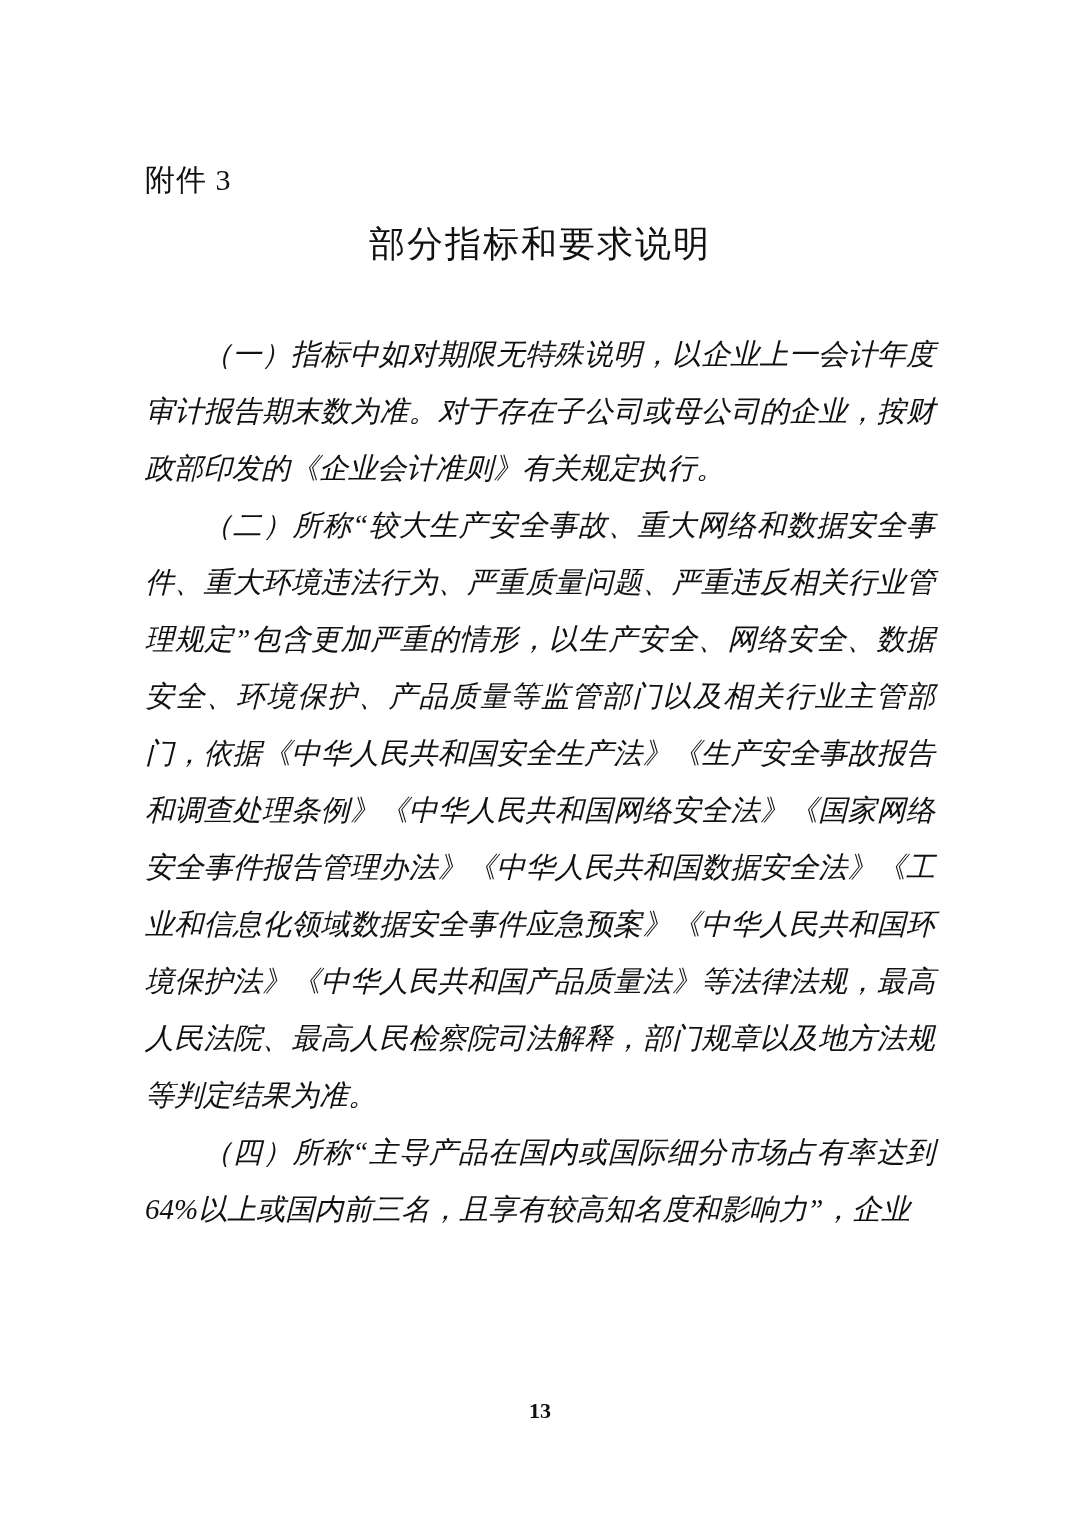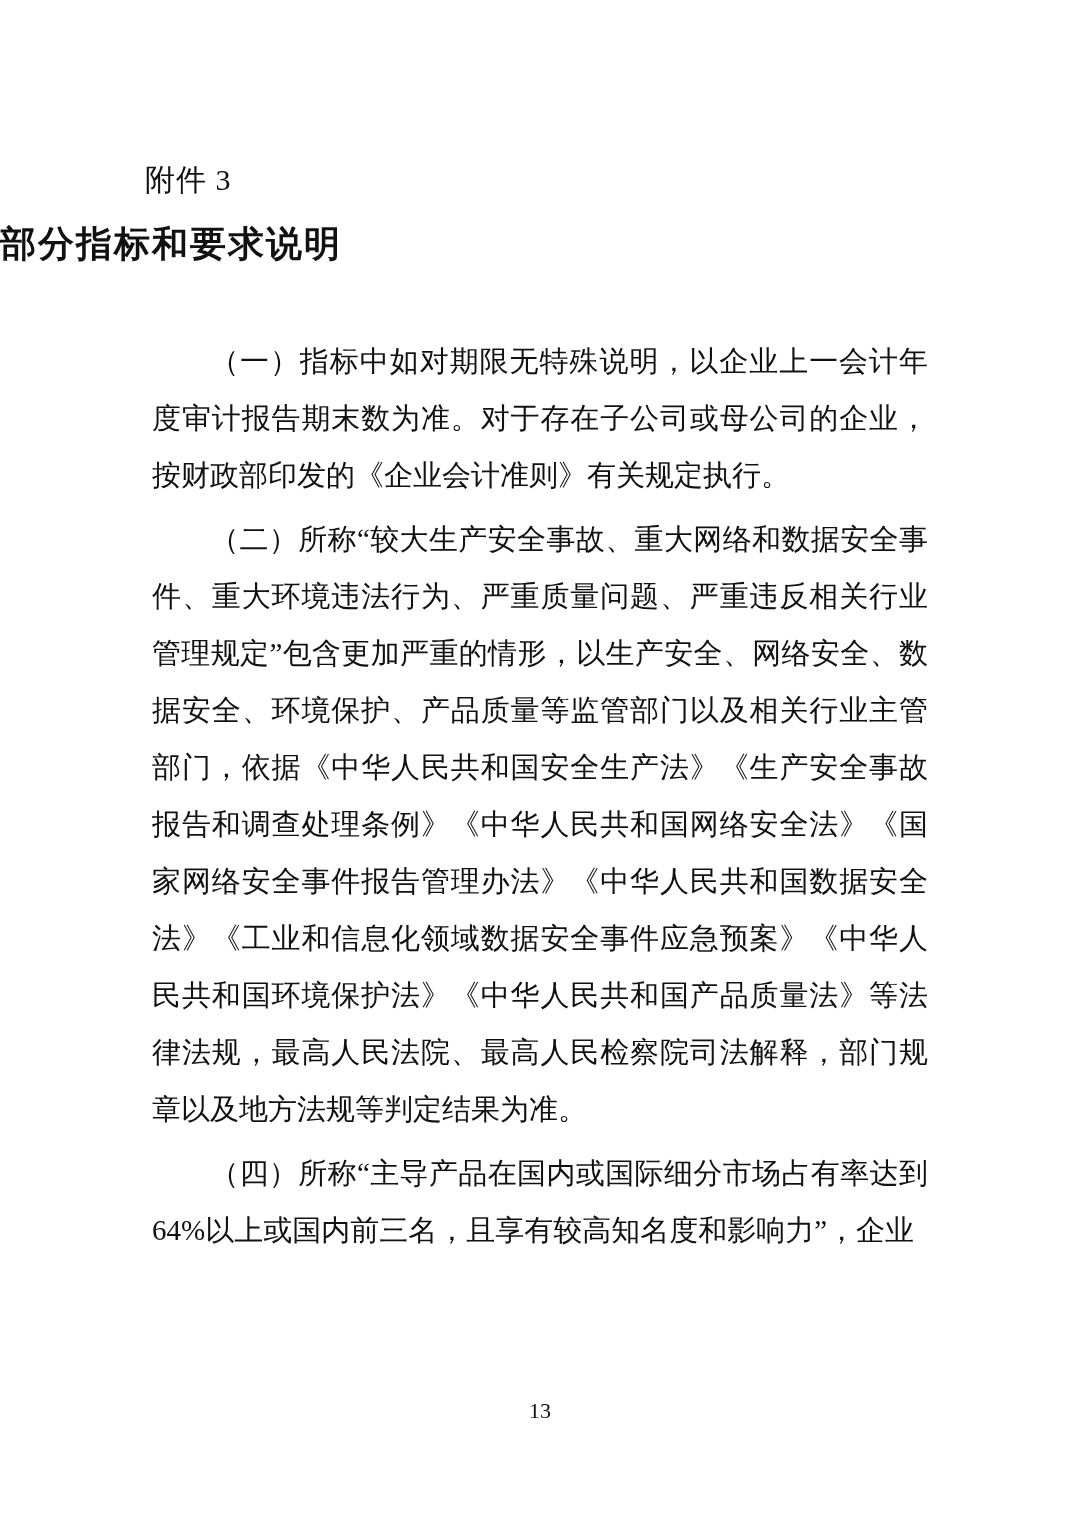--- a/index.html
+++ b/index.html
@@ -22,46 +22,48 @@
     left: 145px;
     font-size: 30px;
     letter-spacing: 1px;
   }
   .doc-title {
     position: absolute;
     top: 220px;
     left: 0;
     width: 100%;
     margin: 0;
-    text-align: left;
+    text-align: center;
     font-size: 36px;
-    font-weight: bold;
+    font-weight: normal;
     letter-spacing: 2px;
   }
   .doc-body {
     position: absolute;
     top: 326px;
     left: 145px;
     width: 790px;
     font-size: 29px;
     line-height: 57px;
     text-align: justify;
     text-justify: inter-character;
   }
   .doc-body p {
-    margin: 7px;
+    margin: 0;
     text-indent: 2em;
+    font-style: italic;
   }
   .page-number {
     position: absolute;
     top: 1398px;
     left: 0;
     width: 100%;
     text-align: center;
     font-size: 22px;
+    font-weight: bold;
   }
 </style>
 </head>
 <body>
 
 <div class="page">
   <div class="attachment-label">附件 3</div>
 
   <h1 class="doc-title">部分指标和要求说明</h1>
 

